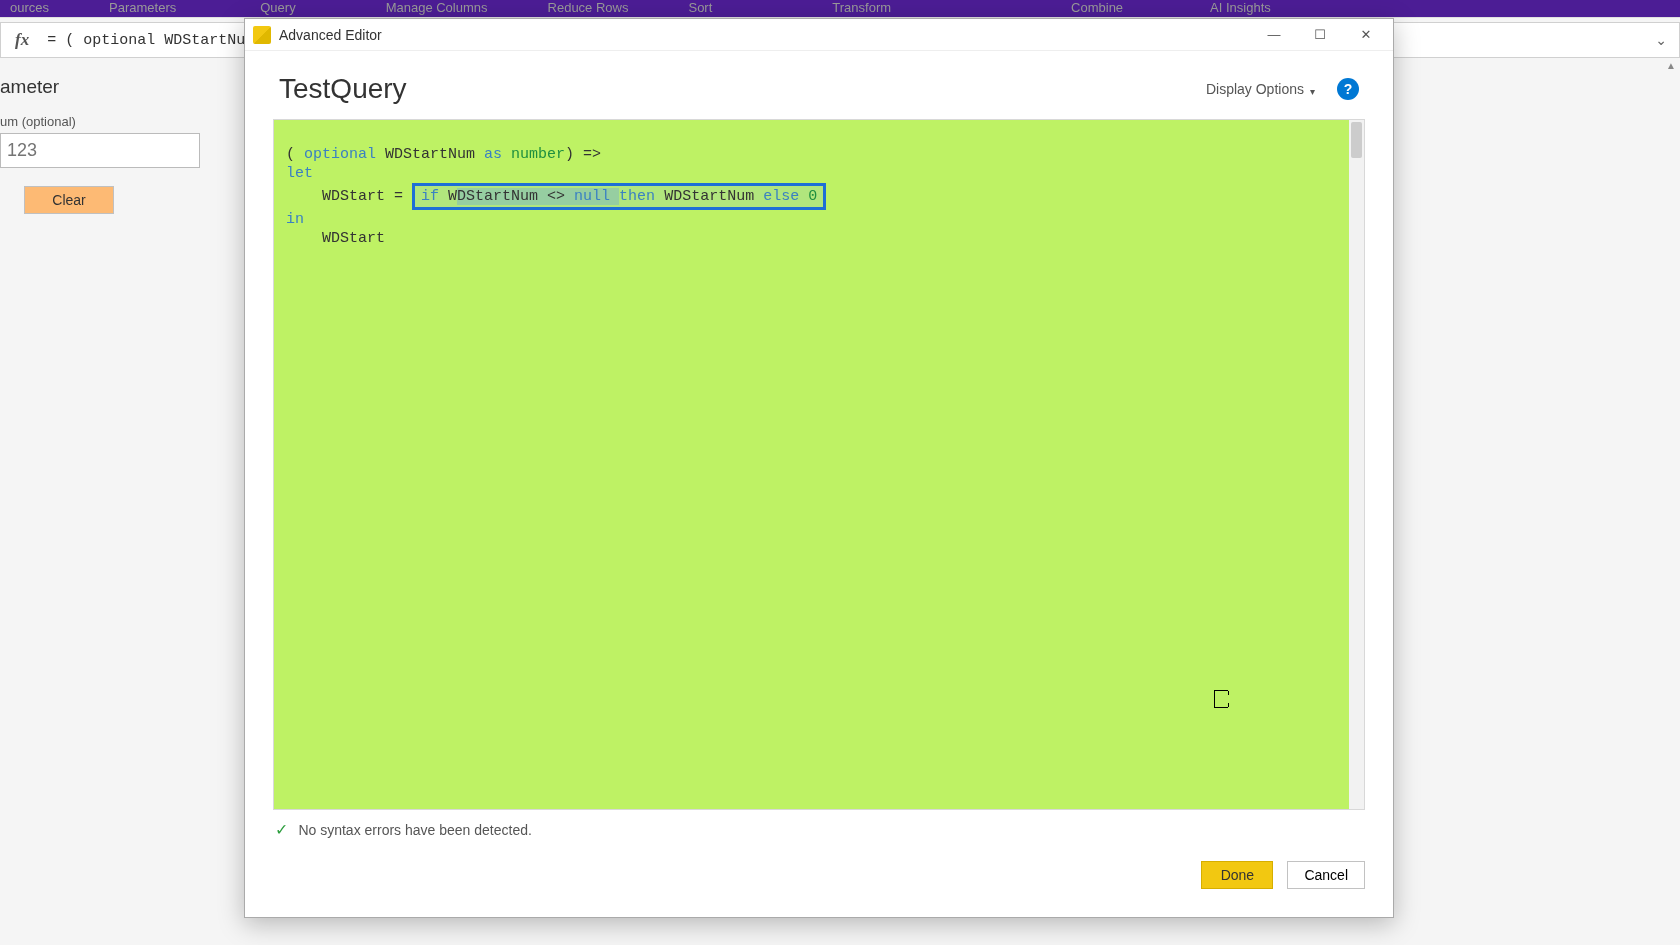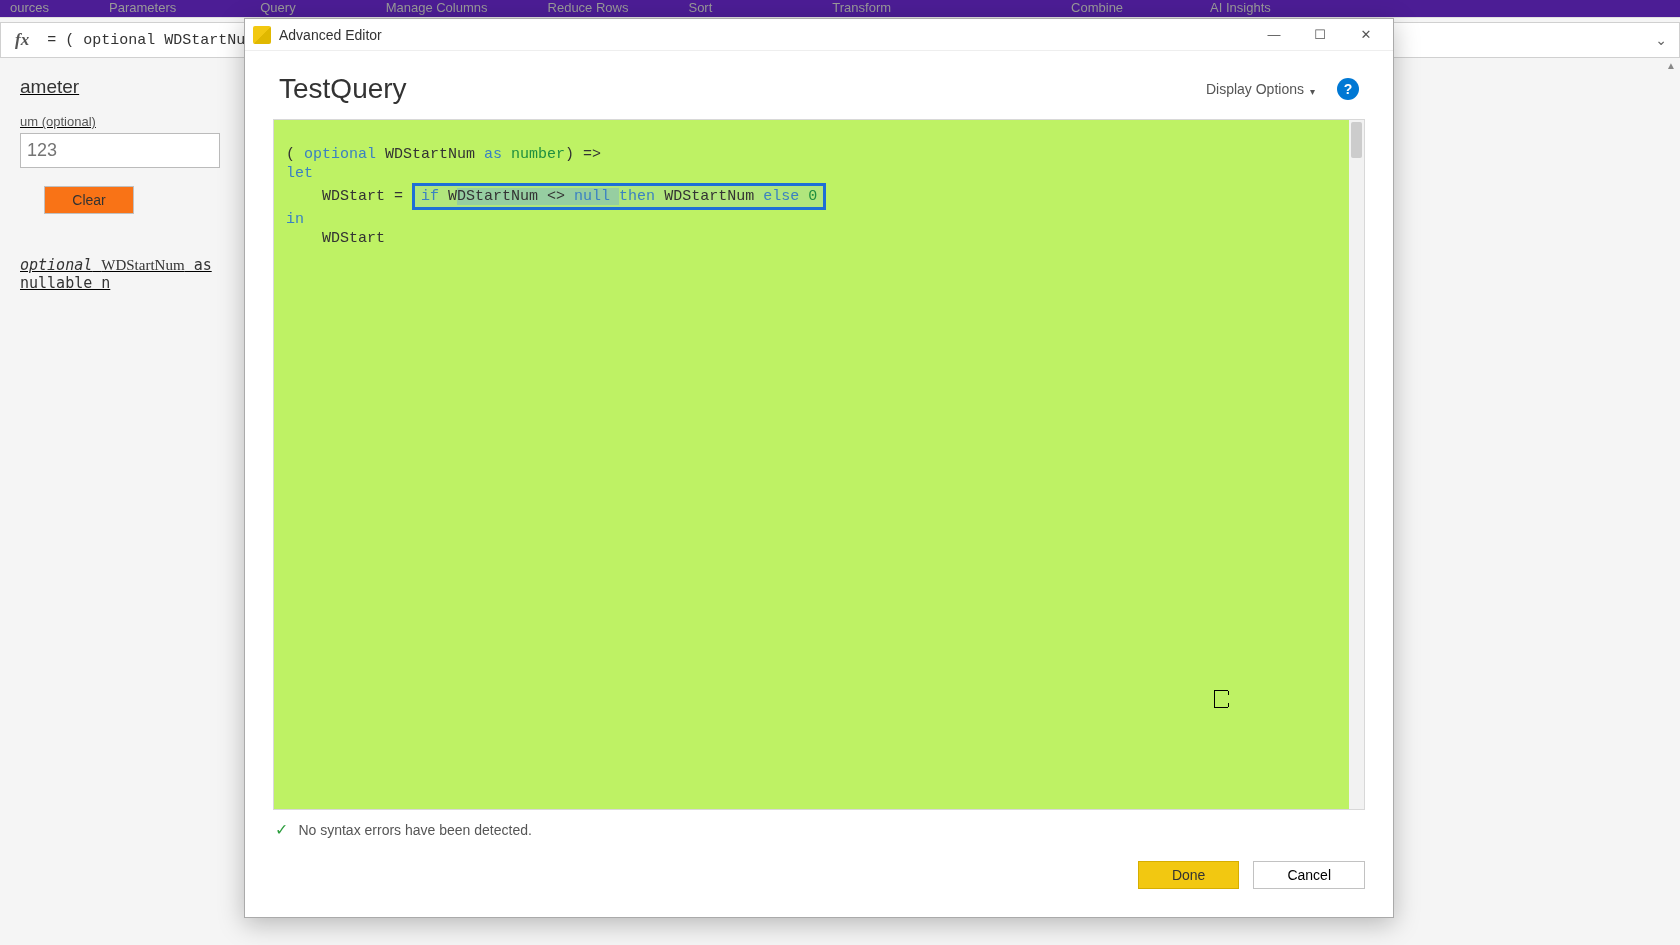--- a/index.html
+++ b/index.html
@@ -60,36 +60,35 @@
       font-size: 14px;
       color: #666;
       cursor: pointer;
     }
     
     
     .bg-left {
       position: absolute;
       top: 68px; left: 0;
       width: 240px;
-      padding: 8px 20px;
-      text-decoration: underline;
+      padding: 8px 0;
     }
     .bg-heading { font-size: 19px; color: #333; margin-bottom: 16px; }
     .bg-label { font-size: 13px; color: #555; margin-bottom: 4px; }
     .bg-input {
       width: 200px; height: 35px;
       border: 1px solid #bbb;
       padding: 0 6px;
       font-size: 18px;
       color: #999;
     }
     .bg-btn {
       margin-top: 18px;
       width: 90px; height: 28px;
-      background: #f97316;
+      background: #fdba74;
       border: 1px solid #c0c0c0;
       font-size: 14px;
       color: #333;
       cursor: pointer;
       display: inline-block;
       margin-left: 24px;
     }
     .bg-code {
       margin-top: 42px;
       font-family: Consolas, monospace;
@@ -242,21 +241,21 @@
     
     .footer {
       display: flex;
       justify-content: flex-end;
       gap: 14px;
       padding: 18px 28px 28px 28px;
     }
     .btn {
       min-width: 72px;
       height: 28px;
-      padding: 0 33px;
+      padding: 0 16px;
       font-size: 14px;
       border: 1px solid #c2c2c2;
       background: #fff;
       cursor: pointer;
     }
     .btn-primary { background: #f2c811; border-color: #d6ae00; color:#333; }
     
     
     .right-scroll {
       position: absolute;
@@ -285,23 +284,20 @@
   <span class="fx-icon">fx</span>
   <span class="formula-text">= ( optional WDStartNum a</span>
   <span class="formula-chevron">⌄</span>
 </div>
 
 <div class="bg-left">
   <div class="bg-heading">ameter</div>
   <div class="bg-label">um (optional)</div>
   <input class="bg-input" placeholder="123" style="">
   <div><button class="bg-btn">Clear</button></div>
-  <div class="bg-code">
-    <i>optional</i> <span style="font-family:Consolas">WDStartNum</span> as nullable n
-  </div>
 </div>
 
 <div class="right-scroll">
   <span class="arr">▲</span>
 </div>
 
 <div class="dialog">
   <div class="titlebar">
     <div class="tb-icon"></div>
     <div class="tb-title">Advanced Editor</div>

